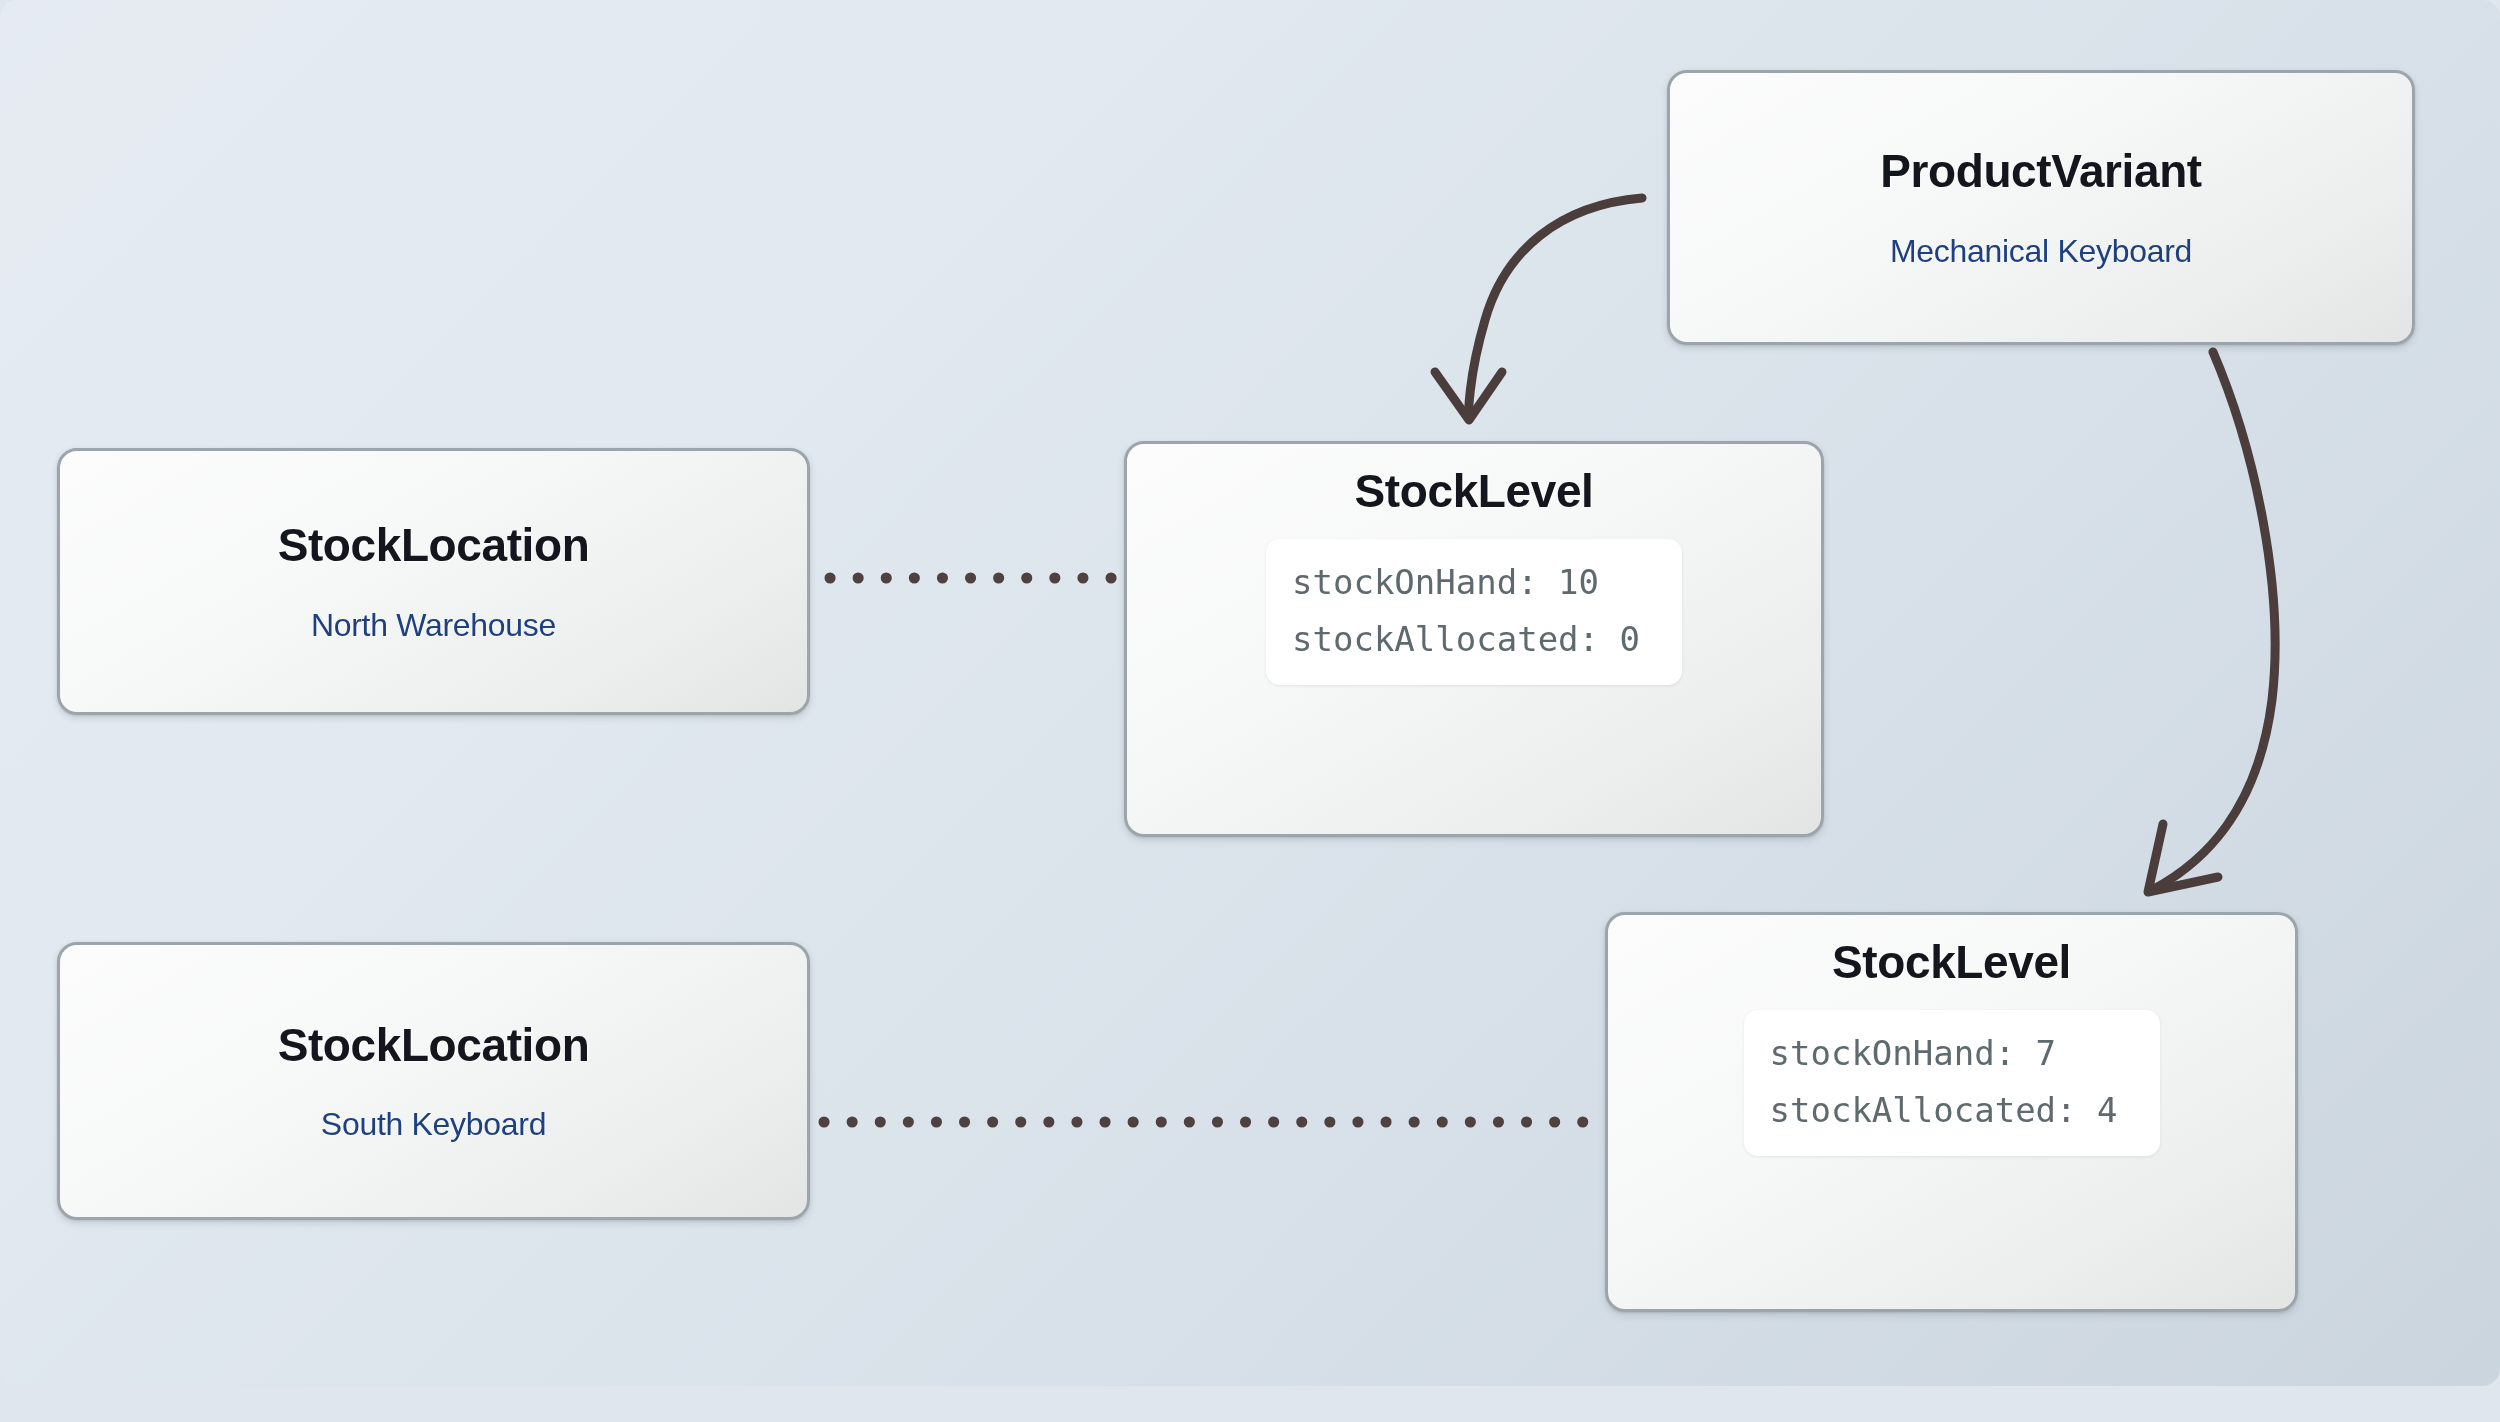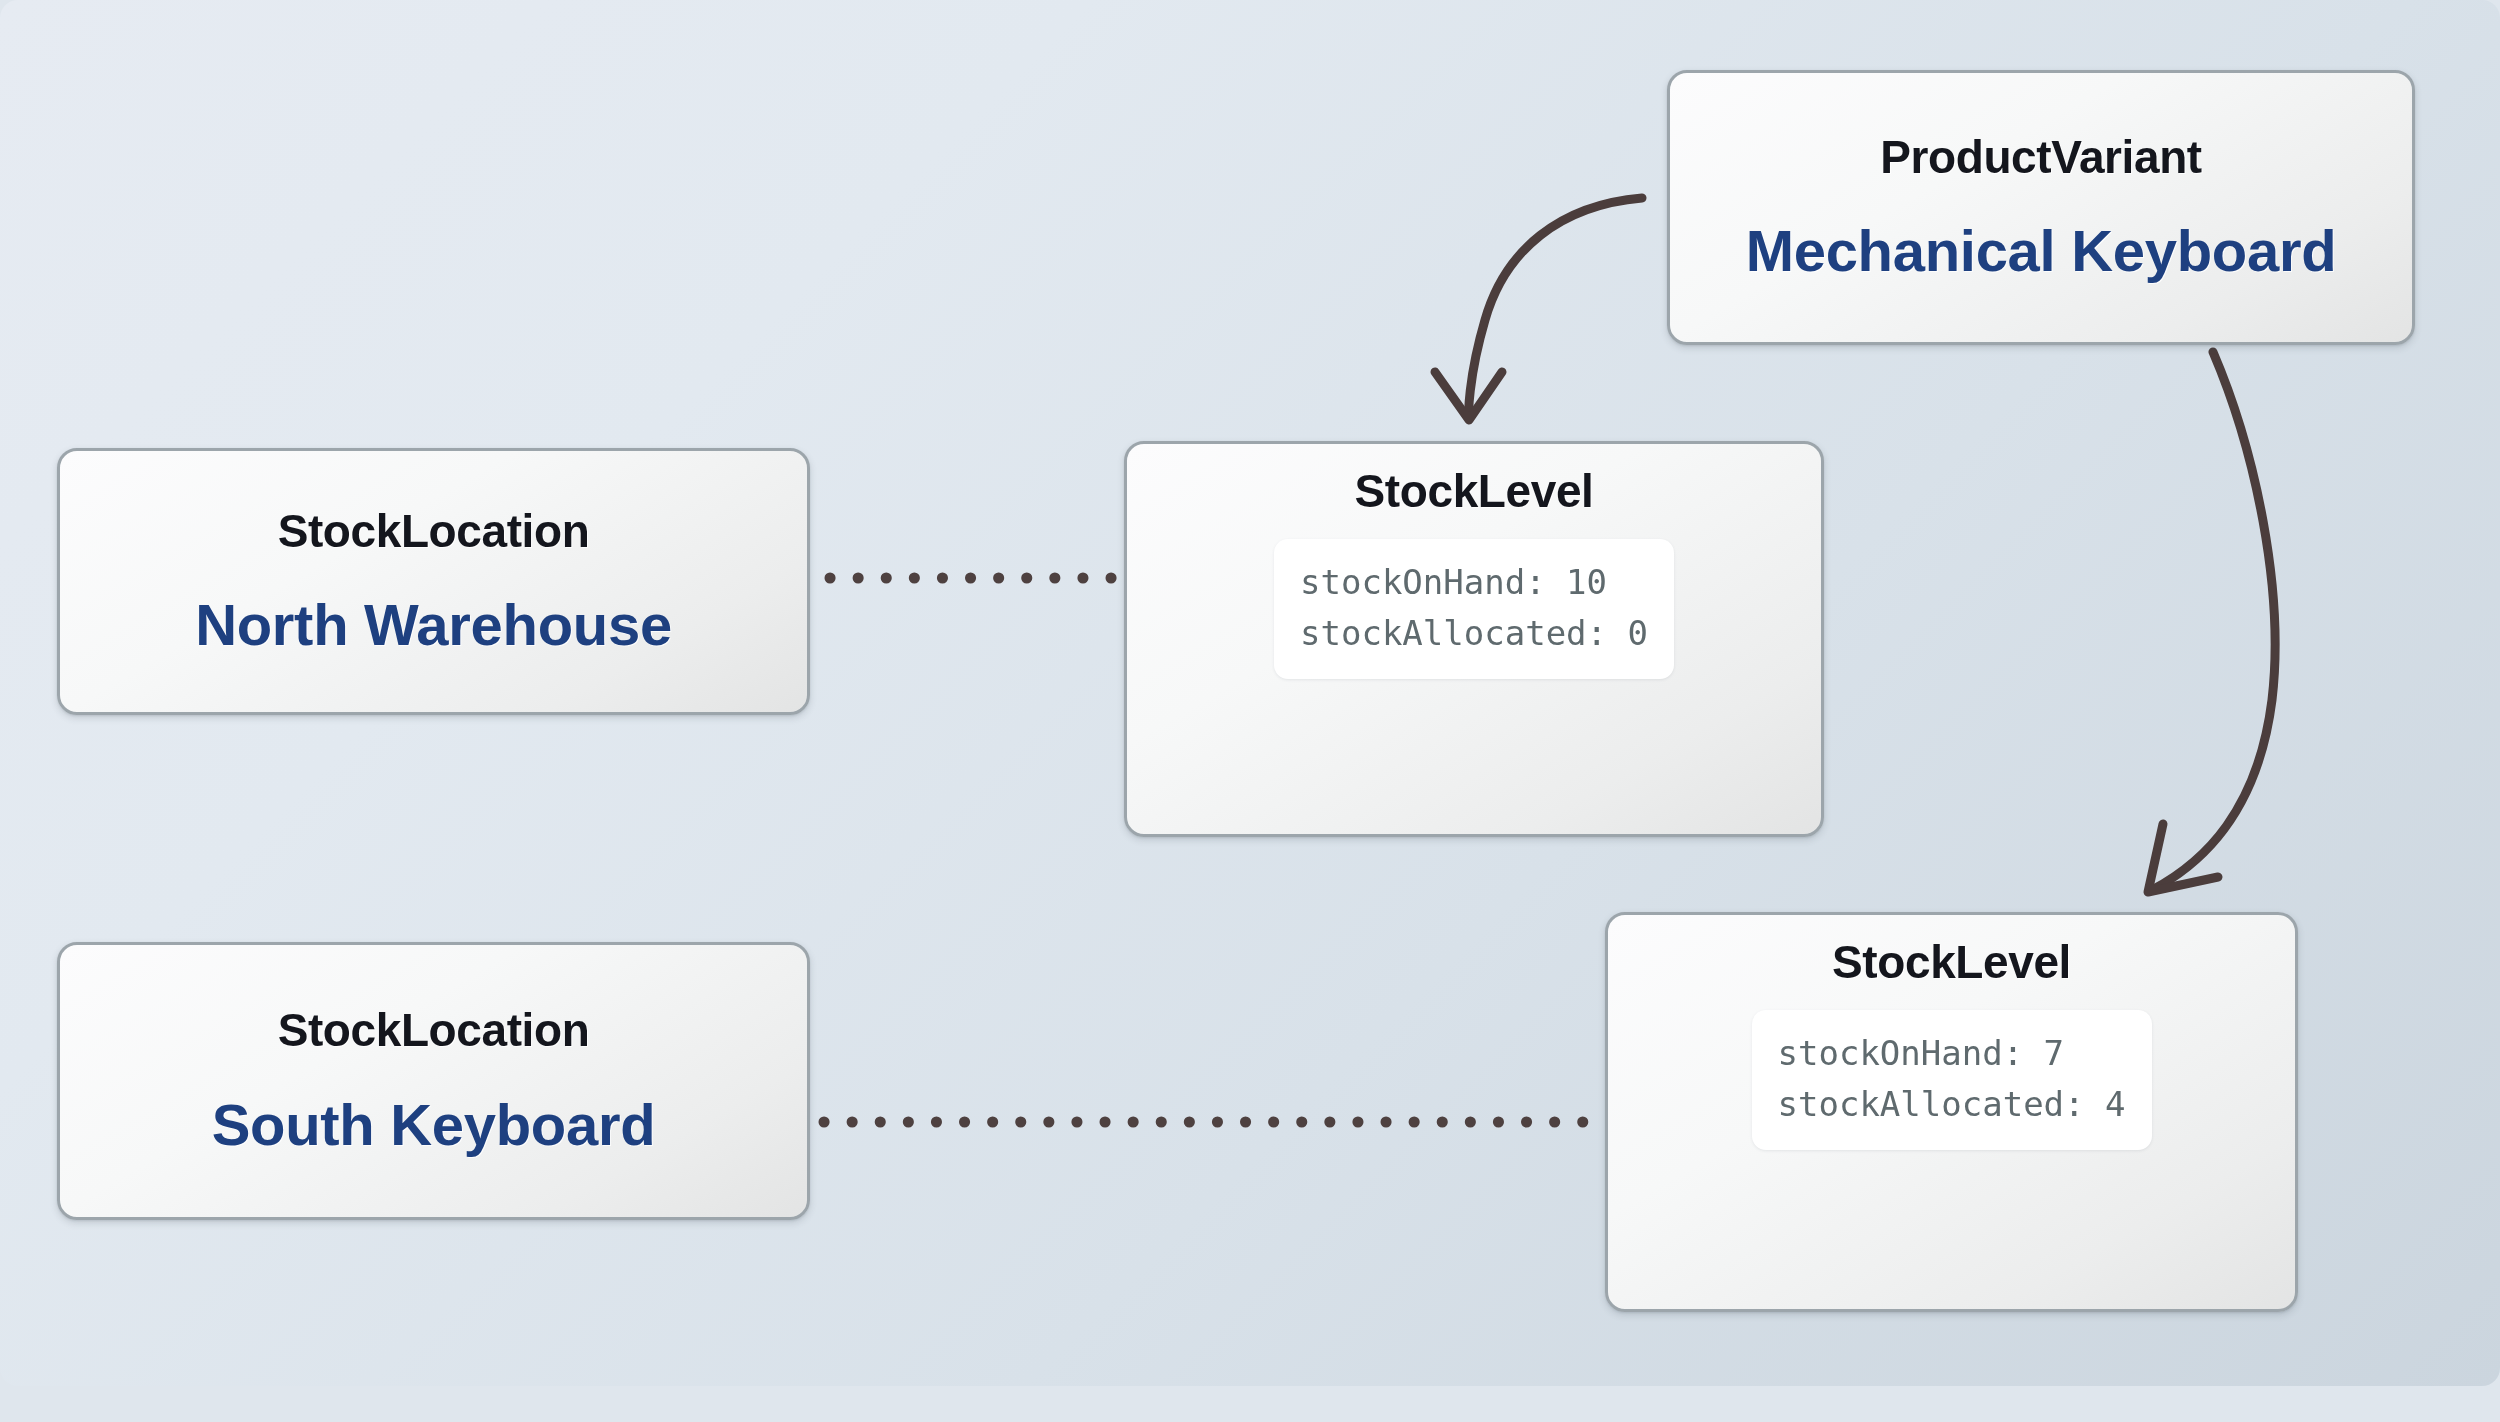--- a/index.html
+++ b/index.html
@@ -34,40 +34,41 @@
   .node-title {
     font-size: 46px;
     font-weight: bold;
     color: #14161d;
     letter-spacing: -0.4px;
     text-shadow: 1px 1px 0 rgba(255,255,255,0.85);
     white-space: nowrap;
     line-height: 1.1;
   }
   .node-sub {
-    font-size: 58px;
-    font-weight: bold;
+    font-size: 32px;
+    font-weight: normal;
     color: #1e4080;
     letter-spacing: -0.3px;
     text-shadow: 1px 1px 0 rgba(255,255,255,0.8);
     white-space: nowrap;
     line-height: 1.1;
     margin-top: 37px;
   }
 
   
   .code-block {
     background: #ffffff;
     border-radius: 14px;
-    padding: 18px 26px 20px 26px;
+    padding: 18px 42px 20px 26px;
     margin-top: 22px;
     box-shadow: 0 1px 3px rgba(60,70,85,0.10);
     display: flex;
     flex-direction: column;
     align-items: flex-start;
+    gap: 6px;
   }
   .code-line {
     font-family: "DejaVu Sans Mono", monospace;
     font-size: 34px;
     color: #5f6a6e;
     white-space: pre;
     line-height: 1.5;
   }
 
   

